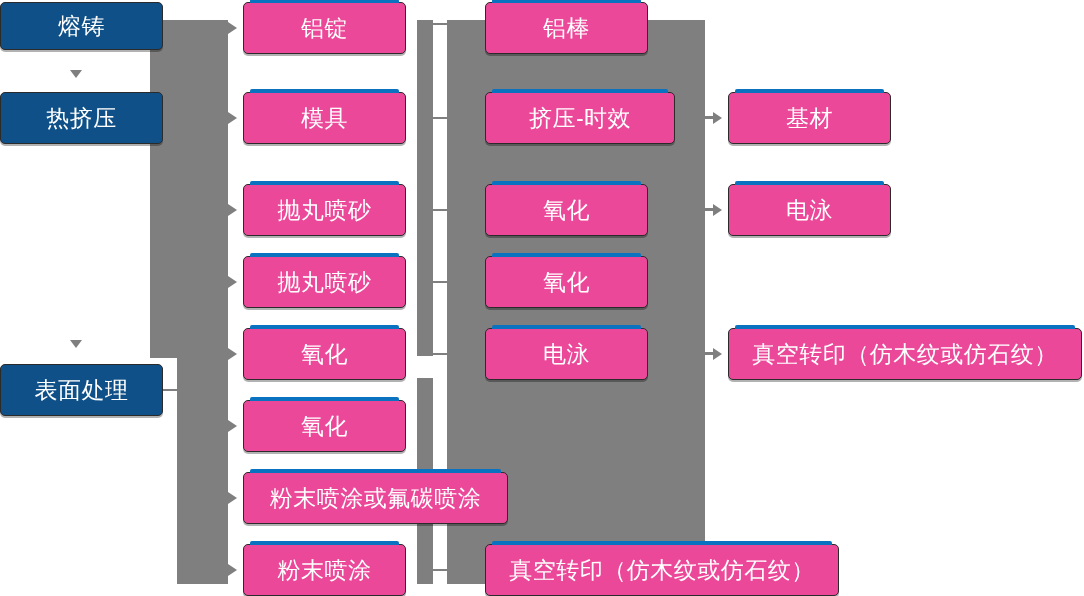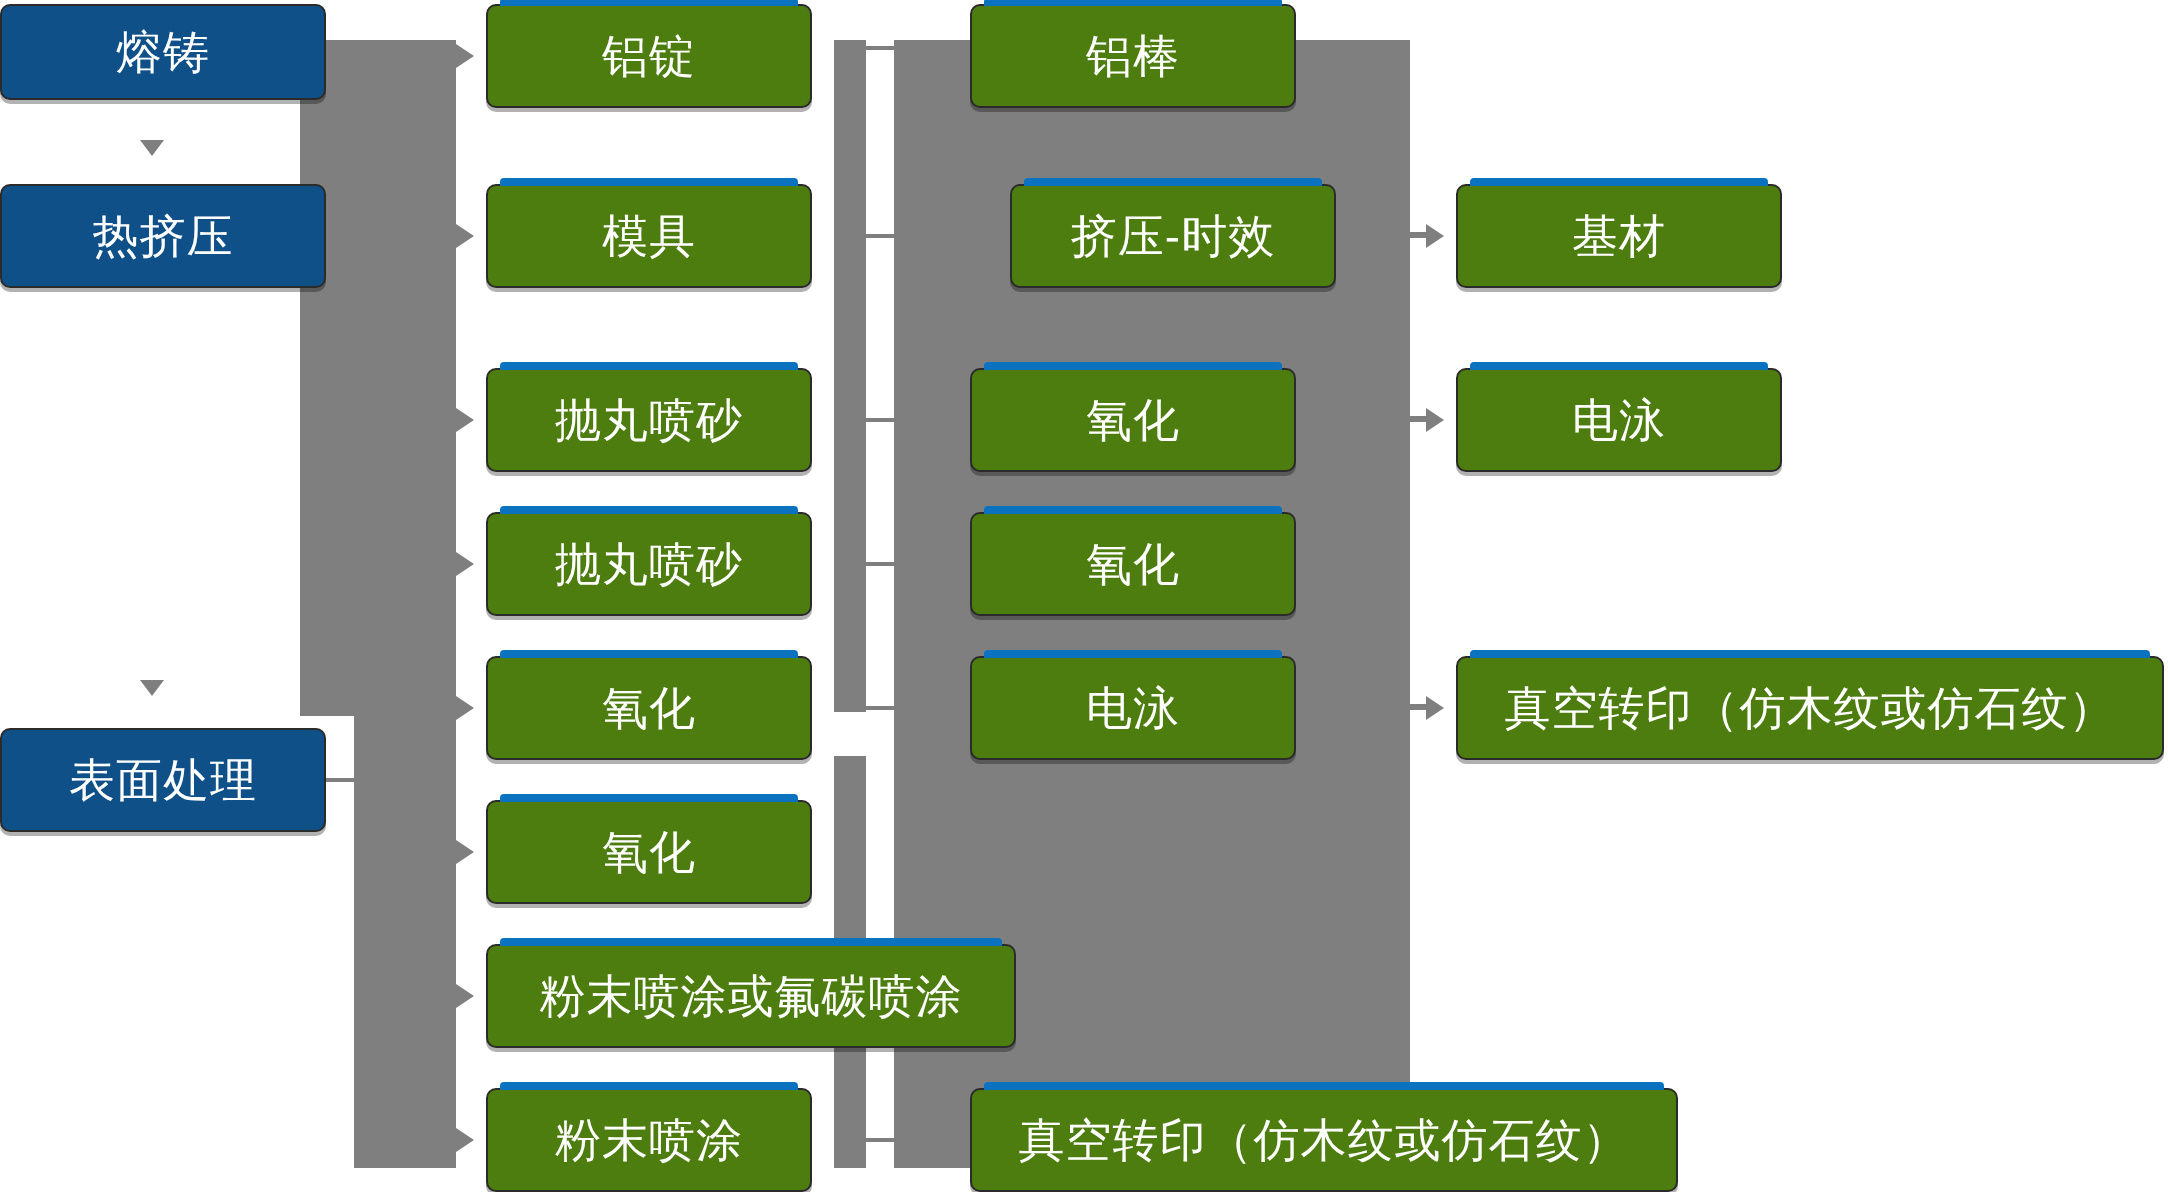--- a/index.html
+++ b/index.html
@@ -35,21 +35,21 @@
     border: 1.5px solid #2b2b2b;
     border-radius: 5px;
     font-size: 23px;
     line-height: 1;
     letter-spacing: 0.5px;
     white-space: nowrap;
     box-shadow: 0 2px 0 rgba(0,0,0,0.30);
     z-index: 5;
   }
   .node.dark  { background: #0E5087; }
-  .node.light { background: #4d7c0f; }
+  .node.light { background: #ec4899; }
 
   
   .node.light::before {
     content: "";
     position: absolute;
     left: 6px;
     right: 6px;
     top: -4px;
     height: 4px;
     background: #0B72BF;
@@ -157,21 +157,21 @@
   <div class="arrow" style="left:228px; top:204px;"></div>
   <div class="arrow" style="left:228px; top:276px;"></div>
   <div class="arrow" style="left:228px; top:348px;"></div>
   <div class="arrow" style="left:228px; top:420px;"></div>
   <div class="arrow" style="left:228px; top:492px;"></div>
   <div class="arrow" style="left:228px; top:564px;"></div>
 
   <div class="node light" style="left:485px; top:2px; width:163px; height:52px;align-items:center;">
     <span>铝棒</span>
   </div>
-  <div class="node light" style="left:485px; top:92px; width:163px; height:52px;margin-left:20px;">
+  <div class="node light" style="left:485px; top:92px; width:190px; height:52px;">
     <span>挤压-时效</span>
   </div>
   <div class="node light" style="left:485px; top:184px; width:163px; height:52px;">
     <span>氧化</span>
   </div>
   <div class="node light" style="left:485px; top:256px; width:163px; height:52px;">
     <span>氧化</span>
   </div>
   <div class="node light" style="left:485px; top:328px; width:163px; height:52px;">
     <span>电泳</span>

